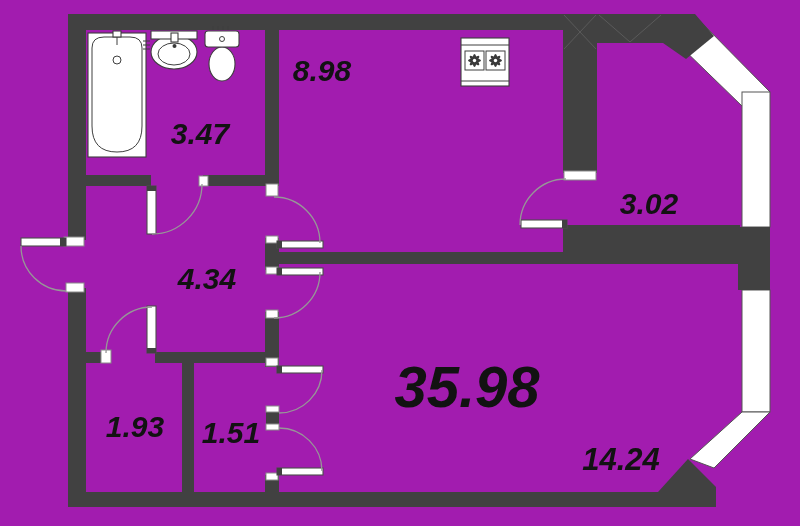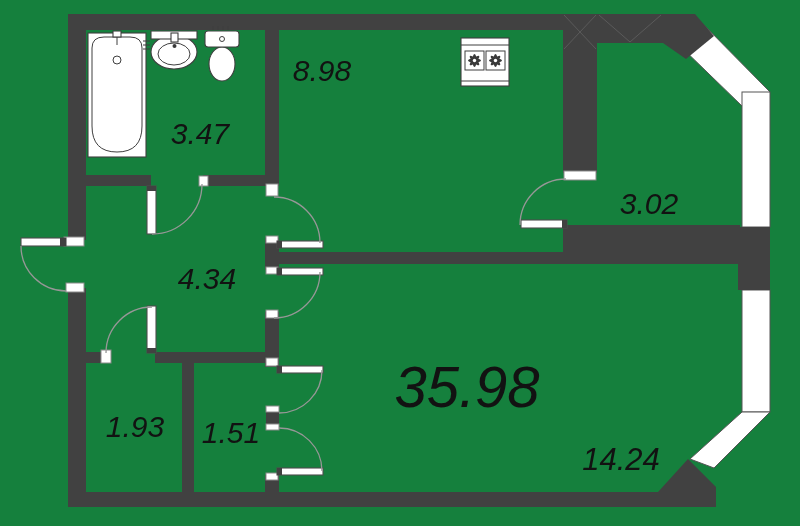--- a/index.html
+++ b/index.html
@@ -1,17 +1,17 @@
 <!DOCTYPE html>
 <html><head>
 <meta charset="utf-8">
 <style>
   html,body{margin:0;padding:0;background:#ffffff;}
-  .stage{width:800px;height:526px;position:relative;background:#15803d;overflow:hidden;
-         font-family:"Liberation Sans", sans-serif;}
+  .stage{width:800px;height:526px;position:relative;background:#a21caf;overflow:hidden;
+         font-family:"Liberation Sans", sans-serif;font-weight:bold;}
   svg{display:block;}
   .room-label{font-family:"Liberation Sans", sans-serif;font-style:italic;fill:#121212;}
   .lbl-s{font-size:30px;}
   .lbl-m{font-size:31px;}
   .lbl-xl{font-size:58px;}
   .wall{fill:#414141;stroke:none;}
   .win{fill:#ffffff;stroke:#555555;stroke-width:1;}
   .jamb{fill:#ffffff;stroke:#8a8a8a;stroke-width:1;}
   .leaf{fill:#ffffff;stroke:#4d4d4d;stroke-width:1.1;}
   .nub{fill:#414141;stroke:none;}

